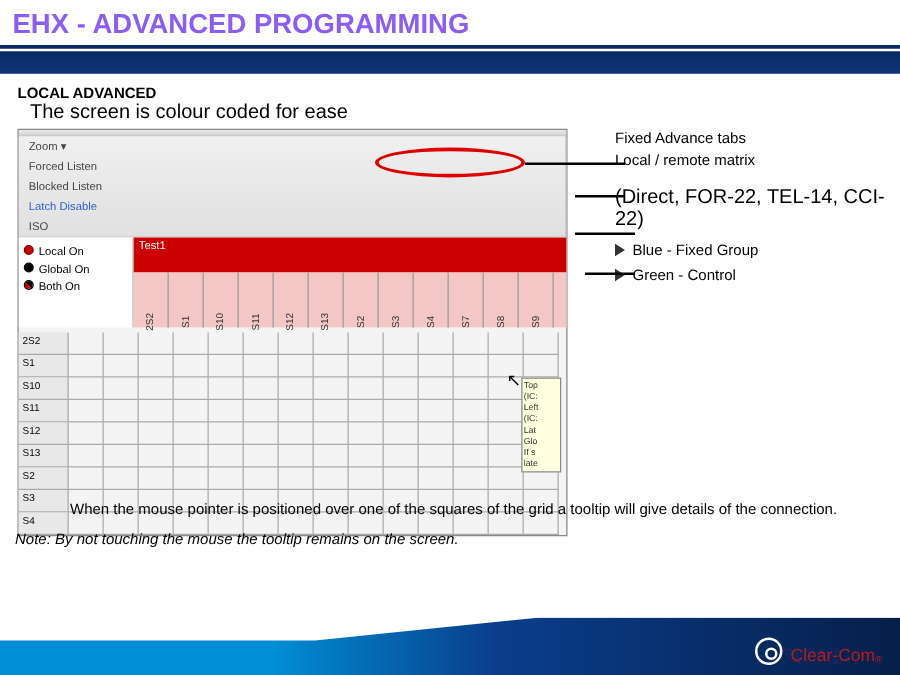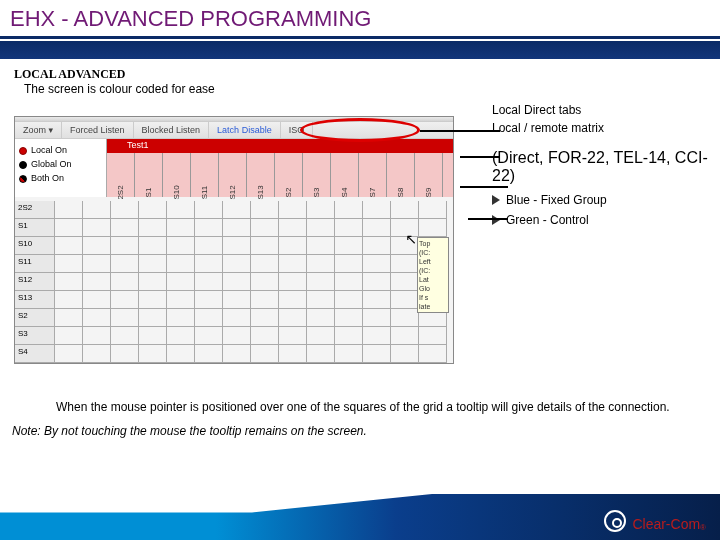--- a/index.html
+++ b/index.html
@@ -10,64 +10,64 @@
     background: #fff;
     position: relative;
     overflow: hidden;
   }
   .title-bar {
     padding: 6px 10px 4px 10px;
     border-bottom: 3px solid #0a2a66;
   }
   .title-bar h1 {
     font-size: 22px;
-    font-weight: normal;
-    color: #701a75;
+    font-weight: bold;
+    color: #8b5cf6;
   }
   .blue-strip {
     height: 18px;
     background: linear-gradient(#0a2a66, #12357a);
     margin-top: 2px;
   }
   .content {
     display: flex;
     padding: 4px 10px 0 14px;
   }
   .left-col {
     flex: 0 0 470px;
   }
   .subheading {
     font-size: 12px;
     font-weight: bold;
     margin-top: 4px;
-    font-family: Liberation Serif, serif;
   }
   .subdesc {
-    font-size: 12px;
+    font-size: 16px;
     margin-left: 10px;
-    margin-bottom: 20px;
+    margin-bottom: 4px;
   }
   
   .app-frame {
     border: 1px solid #888;
     width: 440px;
     font-size: 10px;
     background: #f4f4f4;
   }
   .win-title {
     background: linear-gradient(#eaeaea,#d4d4d4);
     padding: 2px 6px;
     font-size: 10px;
     color: #333;
   }
   .tabs-row {
     display: flex;
     background: linear-gradient(#f0f0f0,#e0e0e0);
     border-top: 1px solid #ccc;
     border-bottom: 1px solid #ccc;
+    flex-direction: column;
   }
   .tab {
     padding: 3px 8px;
     font-size: 9px;
     color: #444;
     border-right: 1px solid #ccc;
   }
   .tab.sel {
     color: #2a5bd7;
   }
@@ -76,41 +76,41 @@
     align-items: stretch;
   }
   .legend-box {
     width: 92px;
     border-right: 1px solid #aaa;
     padding: 6px 4px;
     background: #fff;
   }
   .legend-item {
     display: flex;
-    align-items: flex-end;
+    align-items: flex-start;
     font-size: 9px;
     margin-bottom: 4px;
   }
   .dot {
     width: 8px; height: 8px; border-radius: 50%;
     margin-right: 4px;
     border: 1px solid #000;
   }
   .dot.red { background: #c00; border-color:#800;}
   .dot.black { background: #000; }
   .dot.both { background: linear-gradient(45deg,#c00 50%,#000 50%); }
   .grid-area {
     flex: 1;
     background: #fff;
   }
   .red-header {
     background: #cc0000;
-    height: 14px;
-    display: flex;
-    padding-left: 16px;
+    height: 28px;
+    display: flex;
+    padding-left: 0;
   }
   .test-label {
     color: #fff;
     font-size: 9px;
     padding: 1px 4px;
   }
   .col-headers {
     display: flex;
     height: 44px;
     background: #f4c7c7;
@@ -506,21 +506,21 @@
             <div>If s</div>
             <div>late</div>
           </div>
         </div>
       </div>
     </div>
   </div>
 
   <div class="right-col">
     <div style="height:40px"></div>
-    <div class="annot">Local Direct tabs</div>
+    <div class="annot">Fixed Advance tabs</div>
     <div class="annot">Local / remote matrix</div>
     <div style="height:10px"></div>
     <div class="annot-sub">(Direct, FOR-22, TEL-14, CCI-22)</div>
     <div class="annot-line">
       <span class="tri"></span>
       <span>Blue - Fixed Group</span>
     </div>
     <div class="annot-line">
       <span class="tri"></span>
       <span>Green - Control</span>

